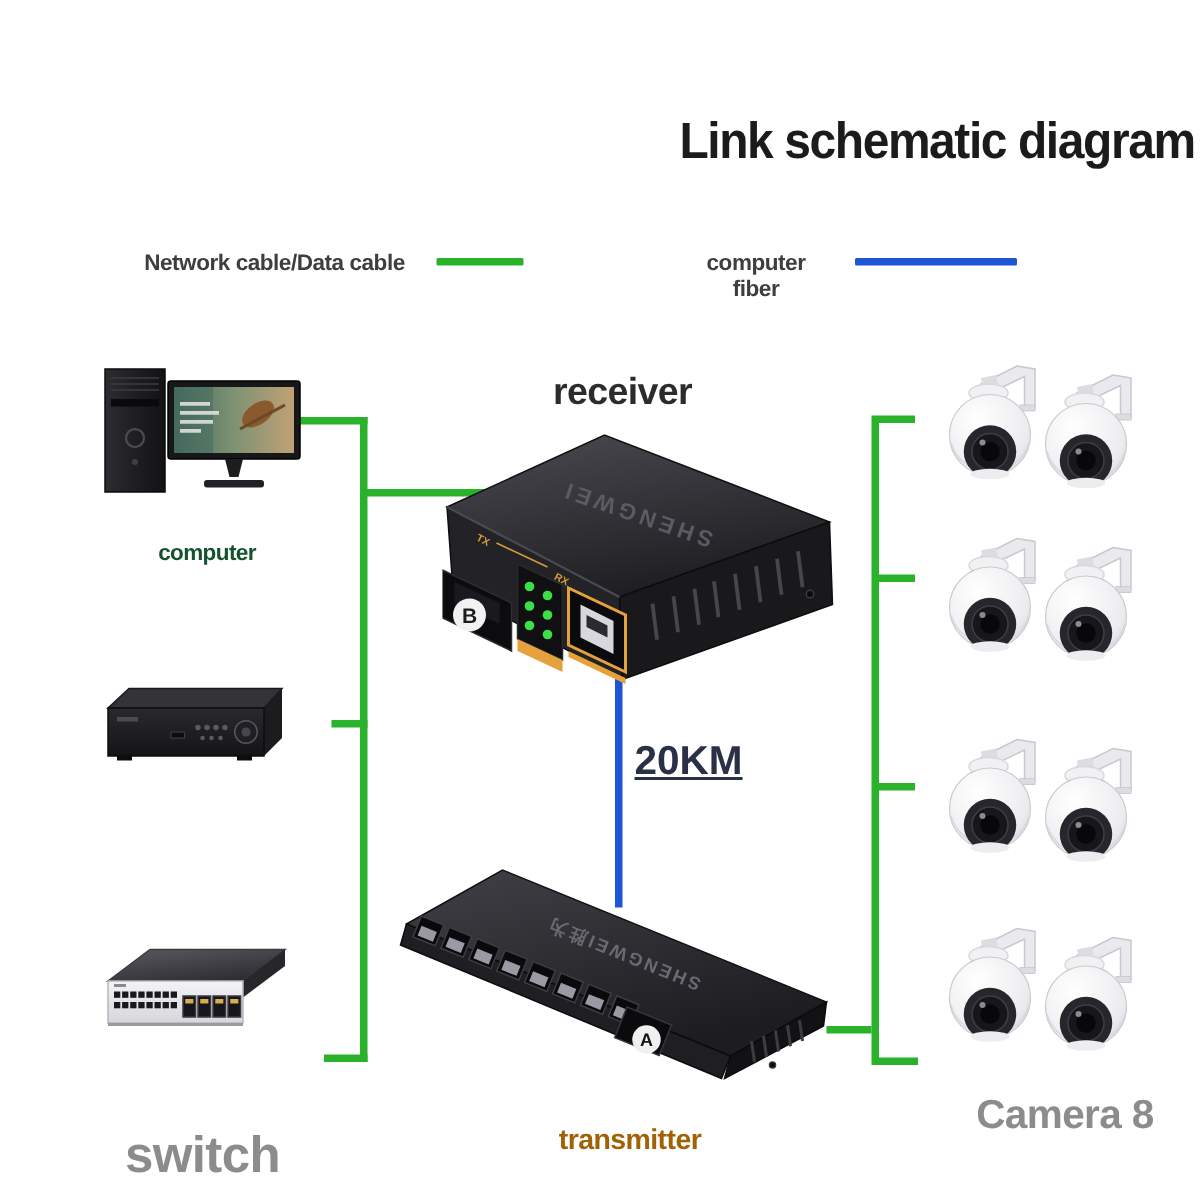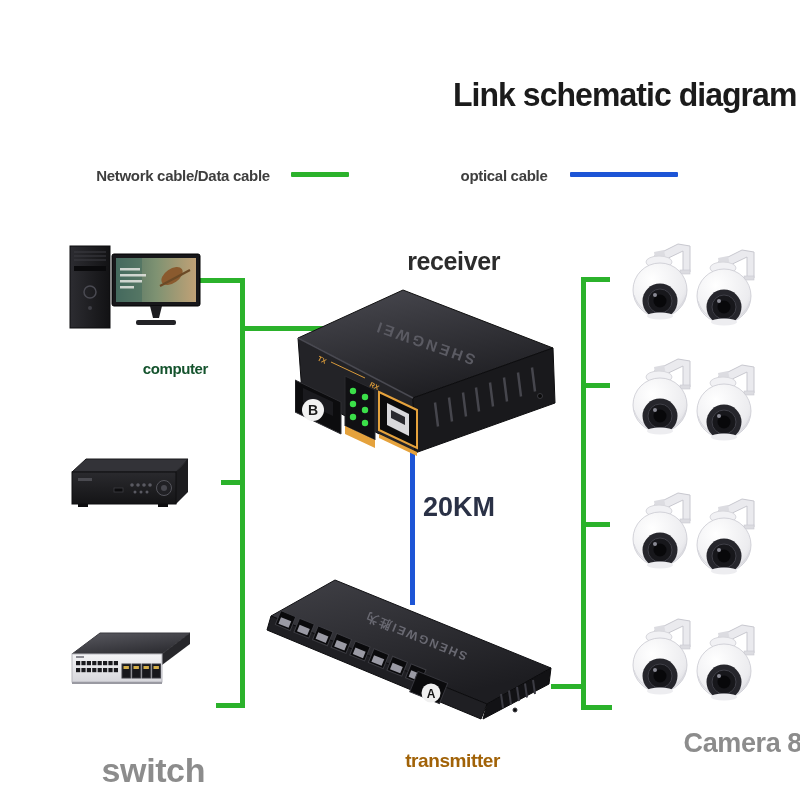--- a/index.html
+++ b/index.html
@@ -10,56 +10,56 @@
            font-size:34px;font-weight:bold;color:#1b1b1b;letter-spacing:-1px;}
   h1.title span{display:inline-block;transform:scaleX(.94);}
   .legend-label{position:absolute;font-size:15px;font-weight:bold;color:#3e3e3e;
                 letter-spacing:-.3px;text-align:center;}
   .swatch{position:absolute;height:5px;border-radius:1px;}
   .swatch.net{background:var(--c-net,#2bb22b);}
   .swatch.fiber{background:var(--c-fiber,#1d55d6);}
   .line{position:absolute;}
   .line.net{background:var(--c-net,#2bb22b);}
   .line.fiber{background:var(--c-fiber,#1d55d6);}
-  .lbl{position:absolute;font-weight:bold;text-align:right;letter-spacing:-.4px;}
+  .lbl{position:absolute;font-weight:bold;text-align:center;letter-spacing:-.4px;}
   .lbl.dark{color:#14532d;}
   .lbl.gray{color:#8c8c8c;}
   .distance{position:absolute;font-size:27px;font-weight:bold;color:#2a3146;letter-spacing:0;}
   .camera-row{position:absolute;left:628px;width:150px;height:100px;}
   .camera-row .cam{position:absolute;left:0;top:0;display:block;width:66px;height:92px;}
   .camera-row .cam:nth-of-type(2){left:64px;top:6px;}
   svg{display:block;}
 </style>
 </head>
 <body>
 
 <div class="canvas">
 
   <h1 class="title"><span>Link schematic diagram</span></h1>
 
   <div class="legend-label" style="left:95px;top:167px;width:176px;">Network cable/Data cable</div>
   <div class="swatch net" style="left:291px;top:172px;width:58px;"></div>
-  <div class="legend-label" style="left:455px;top:167px;width:98px;">optical cable</div>
+  <div class="legend-label" style="left:455px;top:167px;width:98px;">computer fiber</div>
   <div class="swatch fiber" style="left:570px;top:172px;width:108px;"></div>
 
   <div class="line net" style="left:196px;top:278px;width:49px;height:5px;"></div>
   <div class="line net" style="left:240px;top:278px;width:5px;height:430px;"></div>
   <div class="line net" style="left:240px;top:326px;width:93px;height:5px;"></div>
   <div class="line net" style="left:221px;top:480px;width:24px;height:5px;"></div>
   <div class="line net" style="left:216px;top:703px;width:29px;height:5px;"></div>
 
   <div class="line net" style="left:581px;top:277px;width:5px;height:433px;"></div>
   <div class="line net" style="left:586px;top:277px;width:24px;height:5px;"></div>
   <div class="line net" style="left:586px;top:383px;width:24px;height:5px;"></div>
   <div class="line net" style="left:586px;top:522px;width:24px;height:5px;"></div>
   <div class="line net" style="left:551px;top:684px;width:30px;height:5px;"></div>
   <div class="line net" style="left:586px;top:705px;width:26px;height:5px;"></div>
 
   <div class="line fiber" style="left:410px;top:443px;width:5px;height:162px;"></div>
-  <div class="distance" style="left:423px;top:492px;">20KM</div>
+  <div class="distance" style="left:423px;top:492px;text-decoration:underline;">20KM</div>
 
   <div class="abs" style="left:64px;top:242px;">
     <svg viewBox="0 0 140 92" width="140" height="92">
       <defs>
         <linearGradient id="twr" x1="0" y1="0" x2="1" y2="0">
           <stop offset="0" stop-color="#2c2c31"></stop>
             <stop offset="1" stop-color="#121214"></stop>
         </linearGradient>
         <linearGradient id="scr" x1="0" y1="0" x2="1" y2="0">
           <stop offset="0" stop-color="#49695e"></stop>

